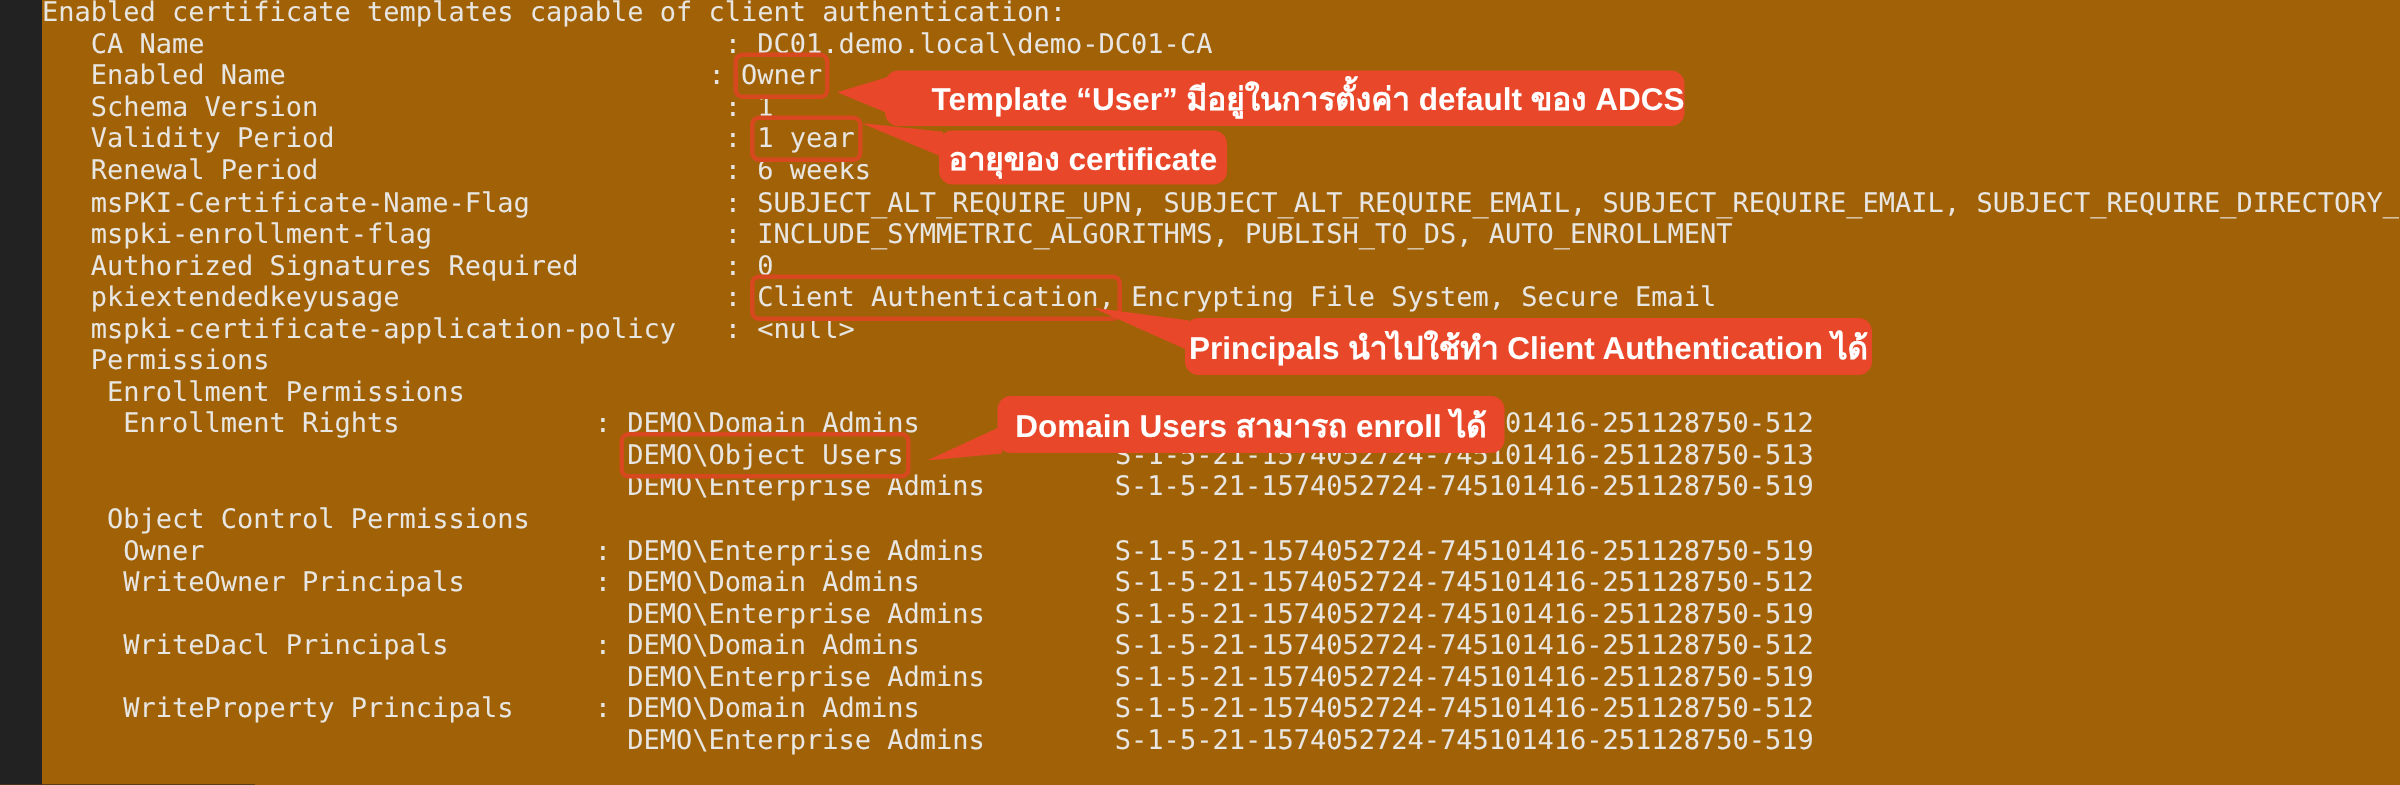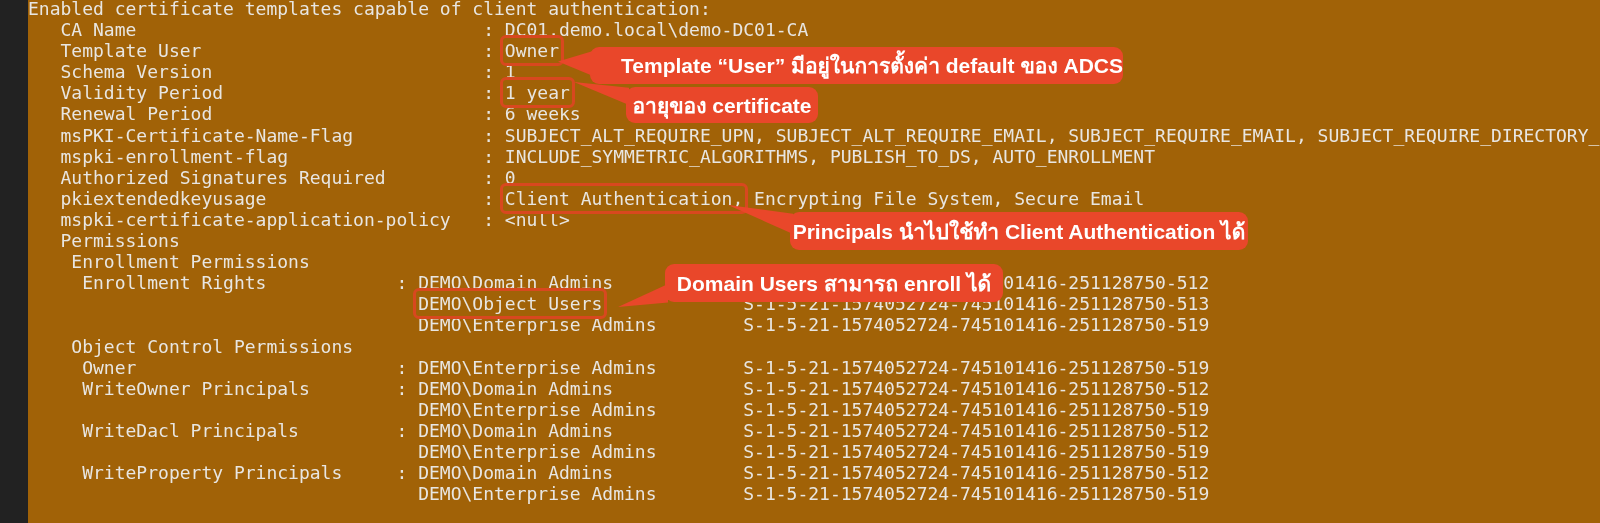--- a/index.html
+++ b/index.html
@@ -38,21 +38,21 @@
   .t4 { left:-47px; top:20px;  width:50px;  height:23px;
         clip-path:polygon(0% 100%, 100% 0%, 100% 80%); }
 </style>
 </head>
 <body>
 
 <div class="screen">
   <div class="term">
     <div class="ln">Enabled certificate templates capable of client authentication:</div>
     <div class="ln">   CA Name                                : DC01.demo.local\demo-DC01-CA</div>
-    <div class="ln"><span>   Template User                          : </span><span class="hl">Owner</span></div>
+    <div class="ln"><span>   Enabled Name                          : </span><span class="hl">Owner</span></div>
     <div class="ln">   Schema Version                         : 1</div>
     <div class="ln"><span>   Validity Period                        : </span><span class="hl">1 year</span></div>
     <div class="ln">   Renewal Period                         : 6 weeks</div>
     <div class="ln">   msPKI-Certificate-Name-Flag            : SUBJECT_ALT_REQUIRE_UPN, SUBJECT_ALT_REQUIRE_EMAIL, SUBJECT_REQUIRE_EMAIL, SUBJECT_REQUIRE_DIRECTORY_PATH</div>
     <div class="ln">   mspki-enrollment-flag                  : INCLUDE_SYMMETRIC_ALGORITHMS, PUBLISH_TO_DS, AUTO_ENROLLMENT</div>
     <div class="ln">   Authorized Signatures Required         : 0</div>
     <div class="ln"><span>   pkiextendedkeyusage                    : </span><span class="hl">Client Authentication,</span><span> Encrypting File System, Secure Email</span></div>
     <div class="ln">   mspki-certificate-application-policy   : &lt;null&gt;</div>
     <div class="ln">   Permissions</div>
     <div class="ln">    Enrollment Permissions</div>

